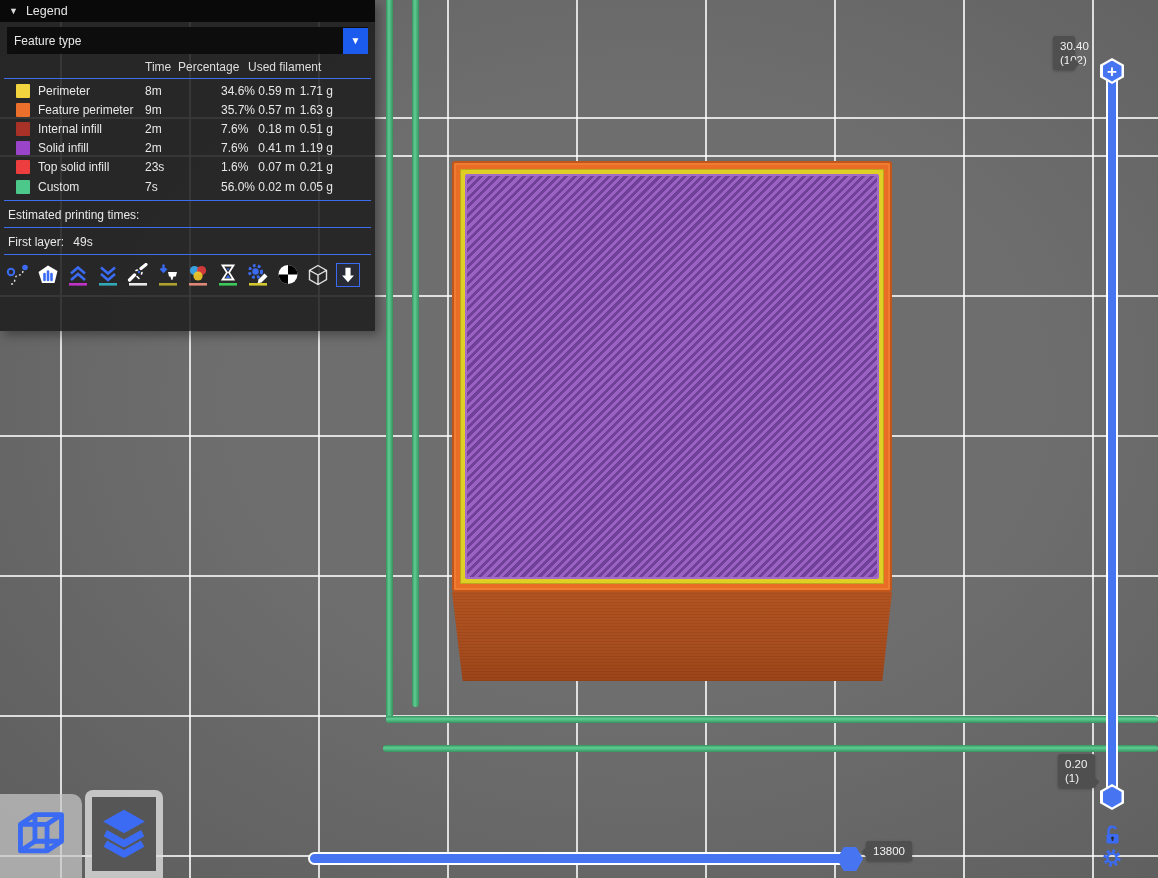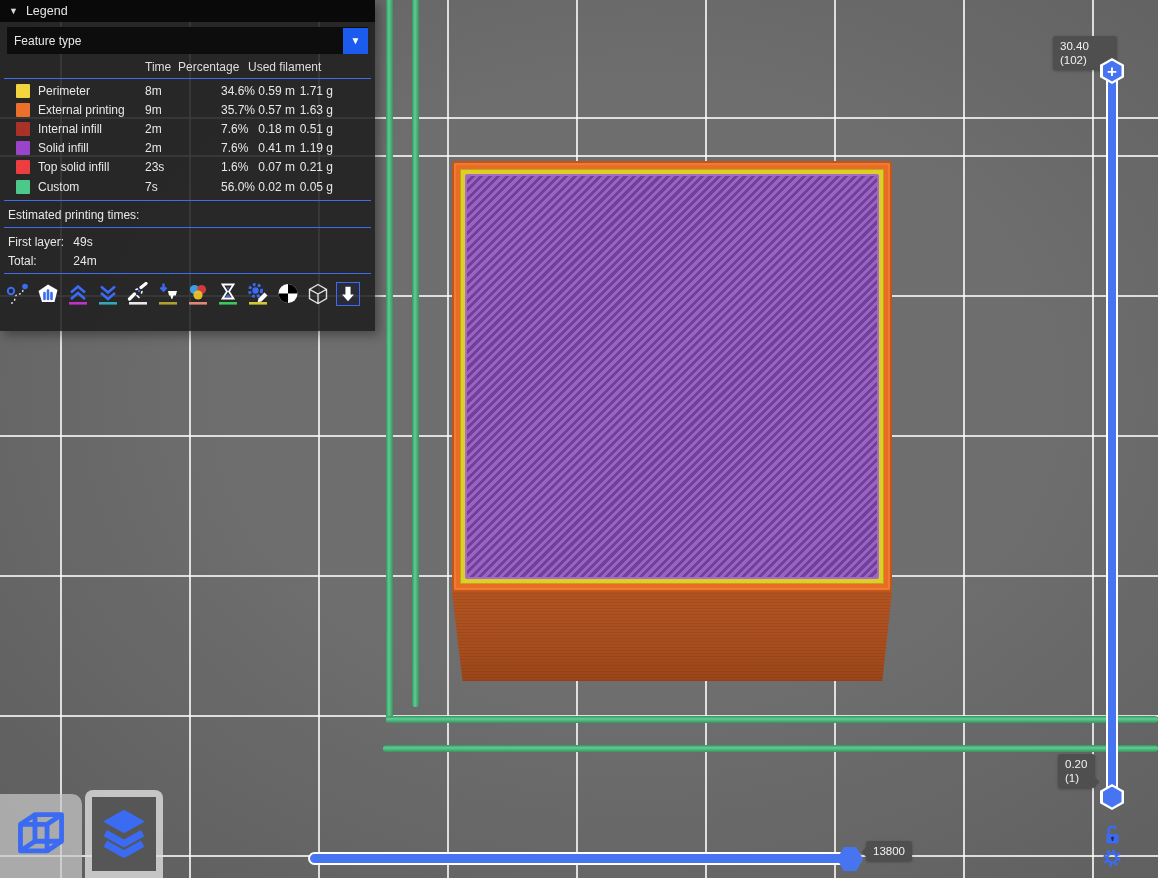--- a/index.html
+++ b/index.html
@@ -180,21 +180,21 @@
     <span class="cell-barpct">
           <span class="fbar" style="width: 29.41px;"></span>
           <span class="fpct">34.6%</span>
         </span>
     <span class="fm">0.59 m</span>
     <span class="fg">1.71 g</span>
   </div>
 
   <div class="tbl-grid row">
     <span class="swatch" style="background: rgb(237, 111, 44);"></span>
-    <span class="fname">External printing</span>
+    <span class="fname">Feature perimeter</span>
     <span class="ftime">9m</span>
     <span class="cell-barpct">
           <span class="fbar" style="width: 30.345px;"></span>
           <span class="fpct">35.7%</span>
         </span>
     <span class="fm">0.57 m</span>
     <span class="fg">1.63 g</span>
   </div>
 
   <div class="tbl-grid row">
@@ -249,24 +249,20 @@
 
   <div class="sep" style="margin-top:4px;"></div>
   <div class="est-title">Estimated printing times:</div>
   <div class="sep"></div>
 
   <div class="times">
     <div>
       <span class="lbl">First layer:</span>
       <span>49s</span>
     </div>
-    <div>
-      <span class="lbl">Total:</span>
-      <span>24m</span>
-    </div>
   </div>
   <div class="sep"></div>
 
   <div class="licons">
     <span class="licon">
       <svg viewBox="0 0 24 24">
           <path d="M5 21c6 0 2-9 8-9s2-7 7-7" fill="none" stroke="#d8d8d8" stroke-width="1.4" stroke-dasharray="2 2.4"></path>
           <circle cx="5" cy="9" r="3.2" fill="none" stroke="#3b6bf3" stroke-width="2"></circle>
           <circle cx="19" cy="4.5" r="2.8" fill="#3b6bf3"></circle>
         </svg>
@@ -342,21 +338,21 @@
         </svg>
     </span>
     <span class="licon boxed">
       <svg viewBox="0 0 24 24">
           <path d="M12 20 L5.5 12.5 H9.2 V4 H14.8 V12.5 H18.5 Z" fill="#fff"></path>
         </svg>
     </span>
   </div>
 </div>
 
-<div class="tip" style="left:1053px; top:36px; width:64px;">
+<div class="tip" style="left:1053px; top:36px; width:22px;">
   <div>30.40</div>
   <div>(102)</div>
   <span class="tail" style="right:-3px; bottom:2px;"></span>
 </div>
 <div class="vslider-track"></div>
 <div class="hexa hexa-outer" style="left:1100px; top:58px;">
   <span class="plus">+</span>
 </div>
 <div class="tip" style="left:1058px; top:754px; width:37px;">
   <div>0.20</div>

